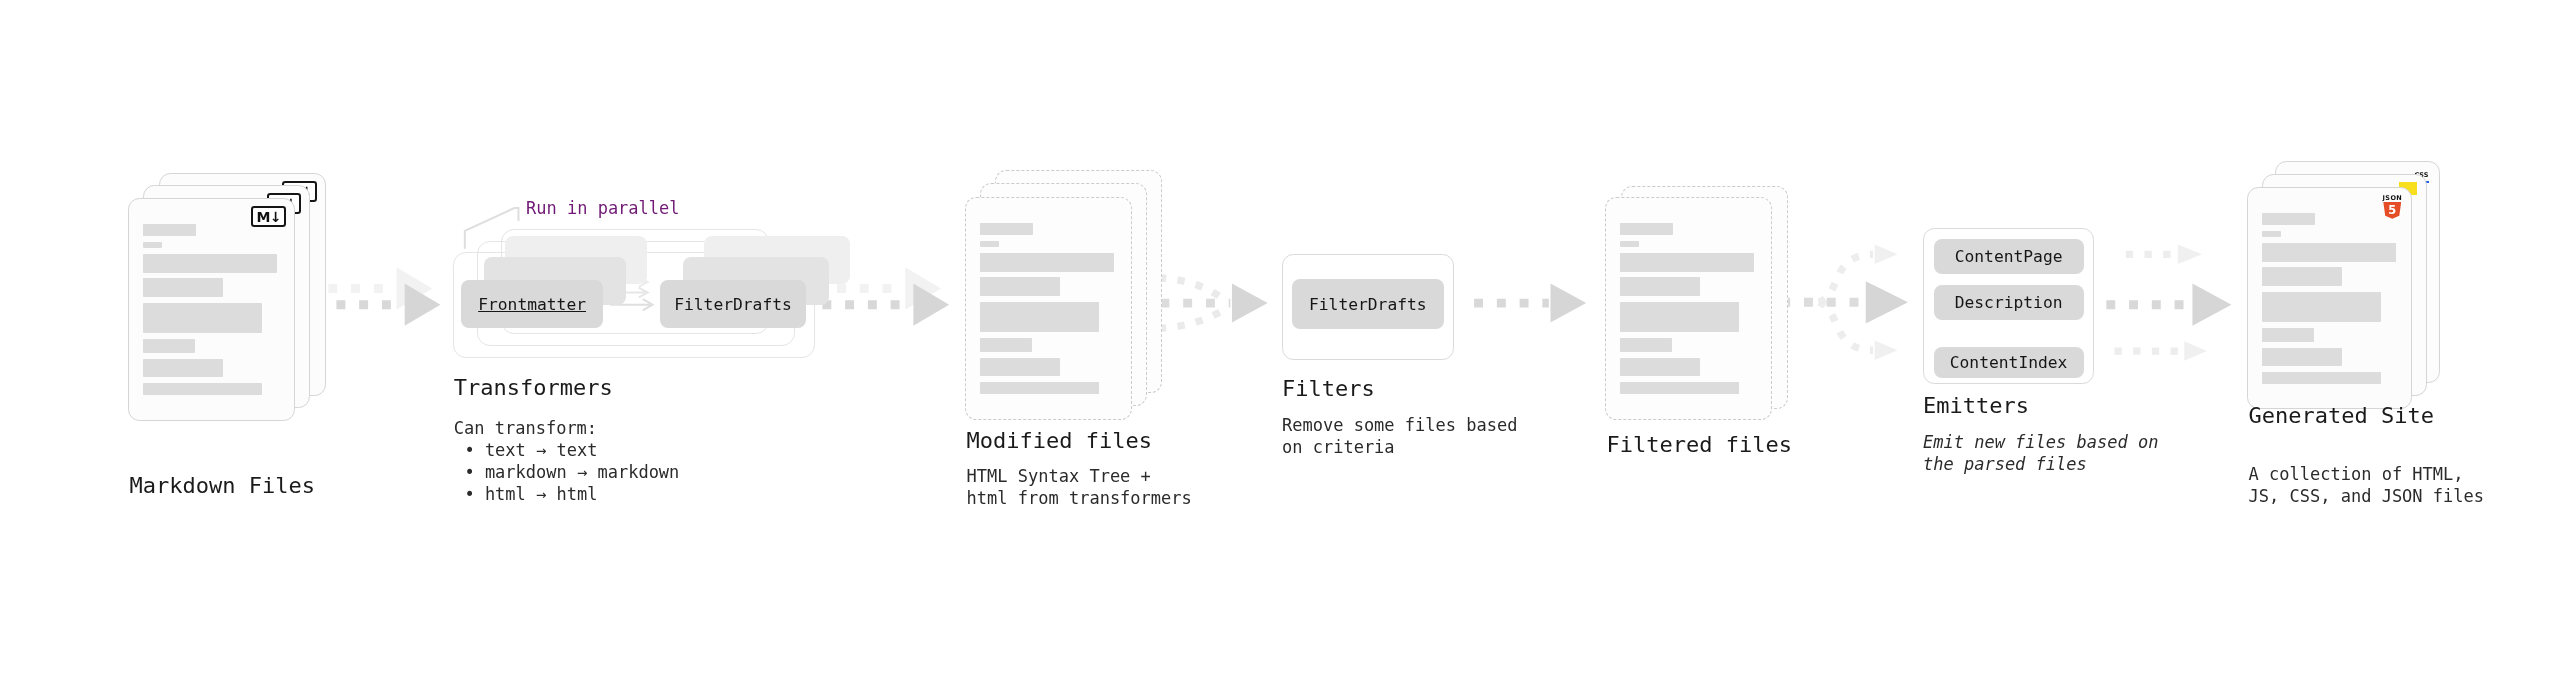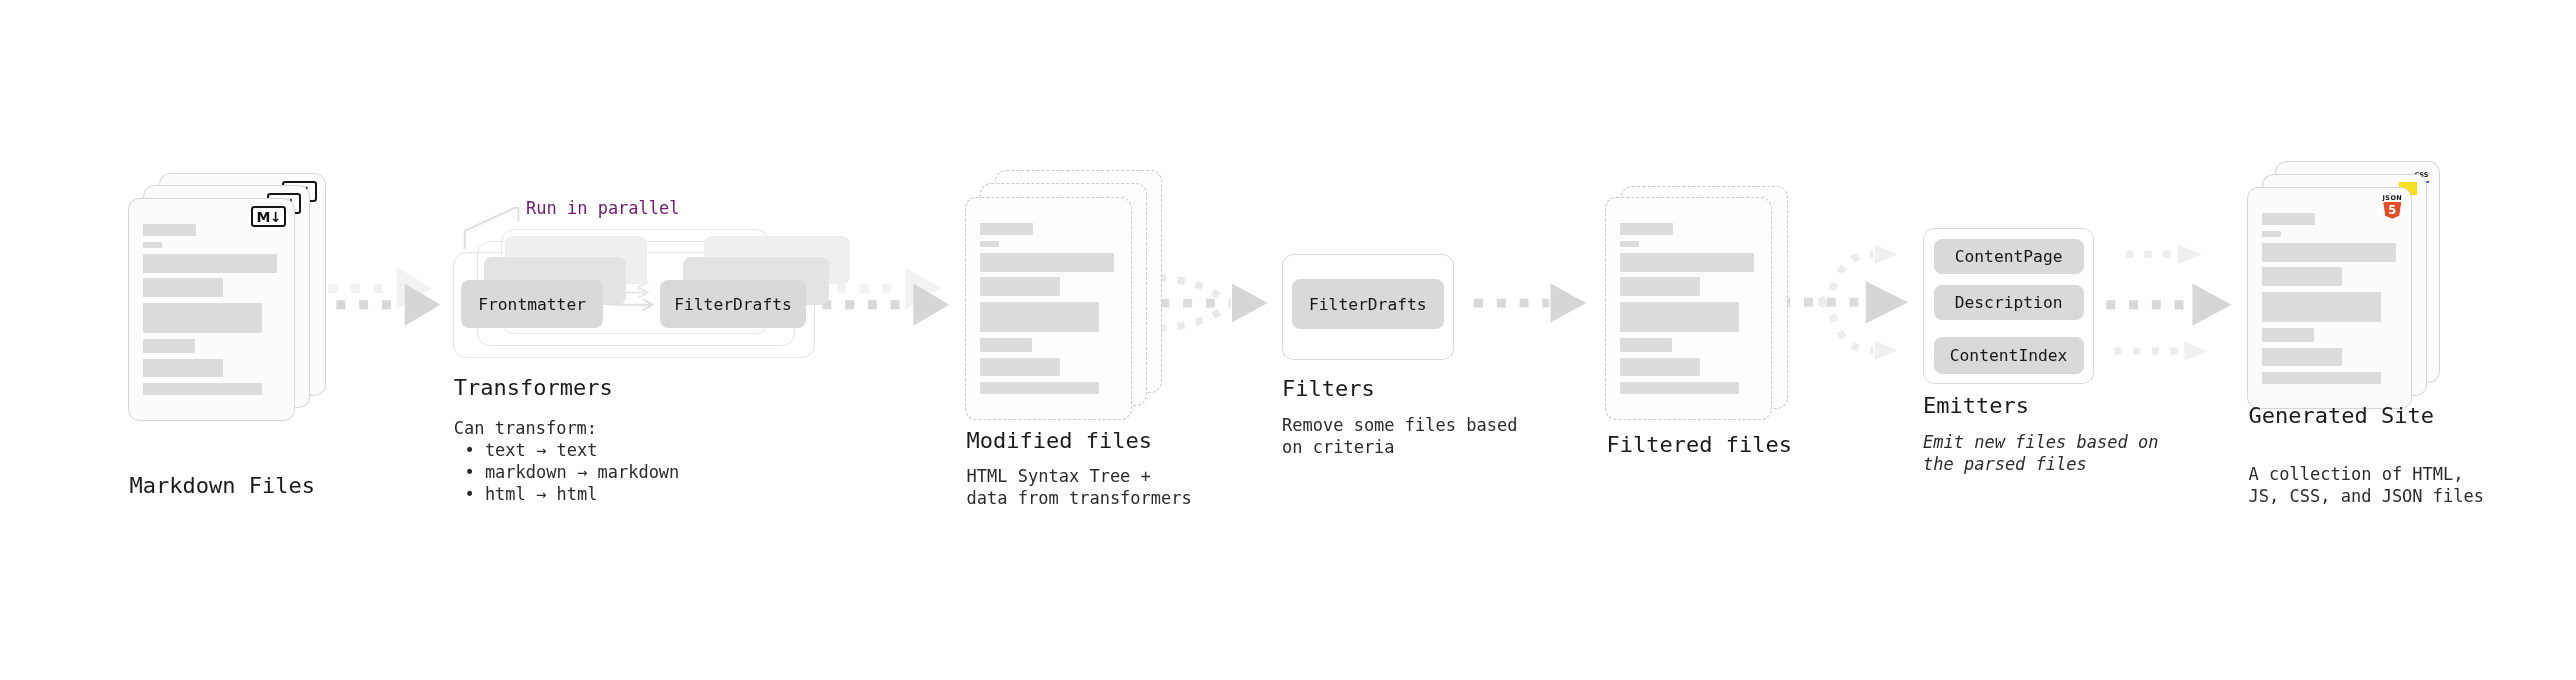--- a/index.html
+++ b/index.html
@@ -144,21 +144,21 @@
   </div>
 
   <div class="node" style="left:453px;top:252px;">
     <div class="annotation" style="left:73px;top:-54px;">Run in parallel</div>
     <div class="tbox" style="left:48px;top:-23px;width:268px;height:105px;"></div>
     <div class="tbox" style="left:23.6px;top:-11.4px;width:318px;height:105px;"></div>
     <div class="tbox" style="left:0;top:0;width:362px;height:106px;"></div>
 
     <div class="pill ghost2" style="left:52px;top:-16.3px;width:142px;height:48px;"></div>
     <div class="pill ghost1" style="left:31px;top:4.9px;width:142px;height:48px;"></div>
-    <div class="pill" style="left:8.1px;top:28px;width:142px;height:48px;">Frontmatter</div>
+    <div class="pill" style="left:8.1px;top:28px;width:142px;height:48px;text-decoration:underline;">Frontmatter</div>
 
     <div class="pill ghost2" style="left:251px;top:-16.3px;width:146px;height:48px;"></div>
     <div class="pill ghost1" style="left:230px;top:4.9px;width:146px;height:48px;"></div>
     <div class="pill" style="left:207px;top:28px;width:146px;height:48px;">FilterDrafts</div>
 
     <div class="label" style="left:0.8px;top:124px;">Transformers</div>
     <div class="desc" style="left:0.8px;top:165px;">
       <div>Can transform:</div>
       <div class="bullets">
         <div>text → text</div>
@@ -179,21 +179,21 @@
           <div class="bar" style="width: 80px; height: 18.7px;"></div>
           <div class="bar" style="width: 119px; height: 30px;"></div>
           <div class="bar" style="width: 52px; height: 14.6px;"></div>
           <div class="bar" style="width: 80px; height: 18.7px;"></div>
           <div class="bar" style="width: 119px; height: 12.2px;"></div>
         </div>
     </div>
     <div class="label" style="left:1.6px;top:232px;">Modified files</div>
     <div class="desc" style="left:1.6px;top:268px;">
       <div>HTML Syntax Tree +</div>
-      <div>data from transformers</div>
+      <div>html from transformers</div>
     </div>
   </div>
 
   <div class="node" style="left:1282px;top:254px;">
     <div class="obox" style="left:0;top:0;width:172px;height:106px;"></div>
     <div class="pill" style="left:9.8px;top:25px;width:152px;height:50px;">FilterDrafts</div>
     <div class="label" style="left:0;top:123px;">Filters</div>
     <div class="desc" style="left:0;top:160px;">
       <div>Remove some files based</div>
       <div>on criteria</div>
@@ -214,21 +214,21 @@
           <div class="bar" style="width: 119px; height: 12.2px;"></div>
         </div>
     </div>
     <div class="label" style="left:1.6px;top:236px;">Filtered files</div>
   </div>
 
   <div class="node" style="left:1923px;top:228px;">
     <div class="obox" style="left:0;top:0;width:171px;height:156px;"></div>
     <div class="pill" style="left:10.6px;top:10.6px;width:150px;height:35px;">ContentPage</div>
     <div class="pill" style="left:10.6px;top:57px;width:150px;height:35px;">Description</div>
-    <div class="pill" style="left:10.6px;top:109px;width:150px;height:37px;">ContentIndex</div>
+    <div class="pill" style="left:10.6px;top:119px;width:150px;height:31px;">ContentIndex</div>
     <div class="label" style="left:0;top:166px;">Emitters</div>
     <div class="desc" style="left:0;top:203px;font-style:italic;">
       <div>Emit new files based on</div>
       <div>the parsed files</div>
     </div>
   </div>
 
   <div class="node" style="left:2247px;top:187px;">
     <div class="card" style="left:28.4px;top:-26px;width:165px;height:222px;">
       <span class="css-badge">

